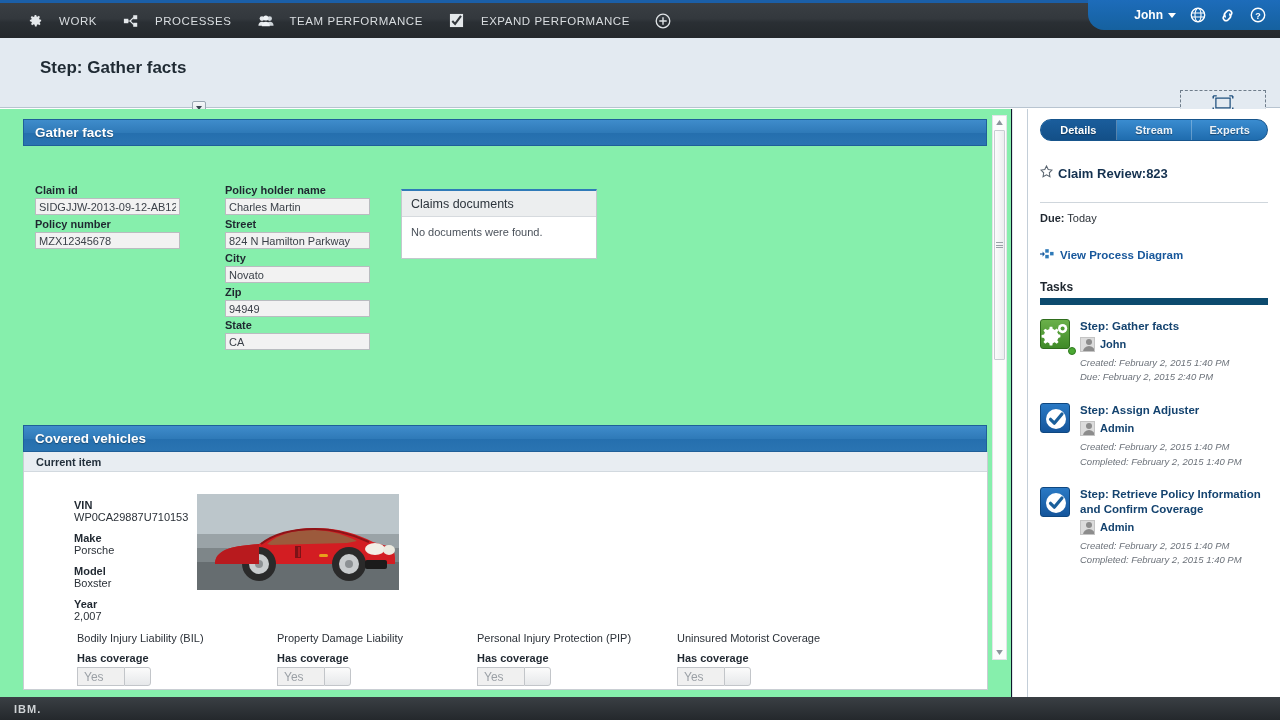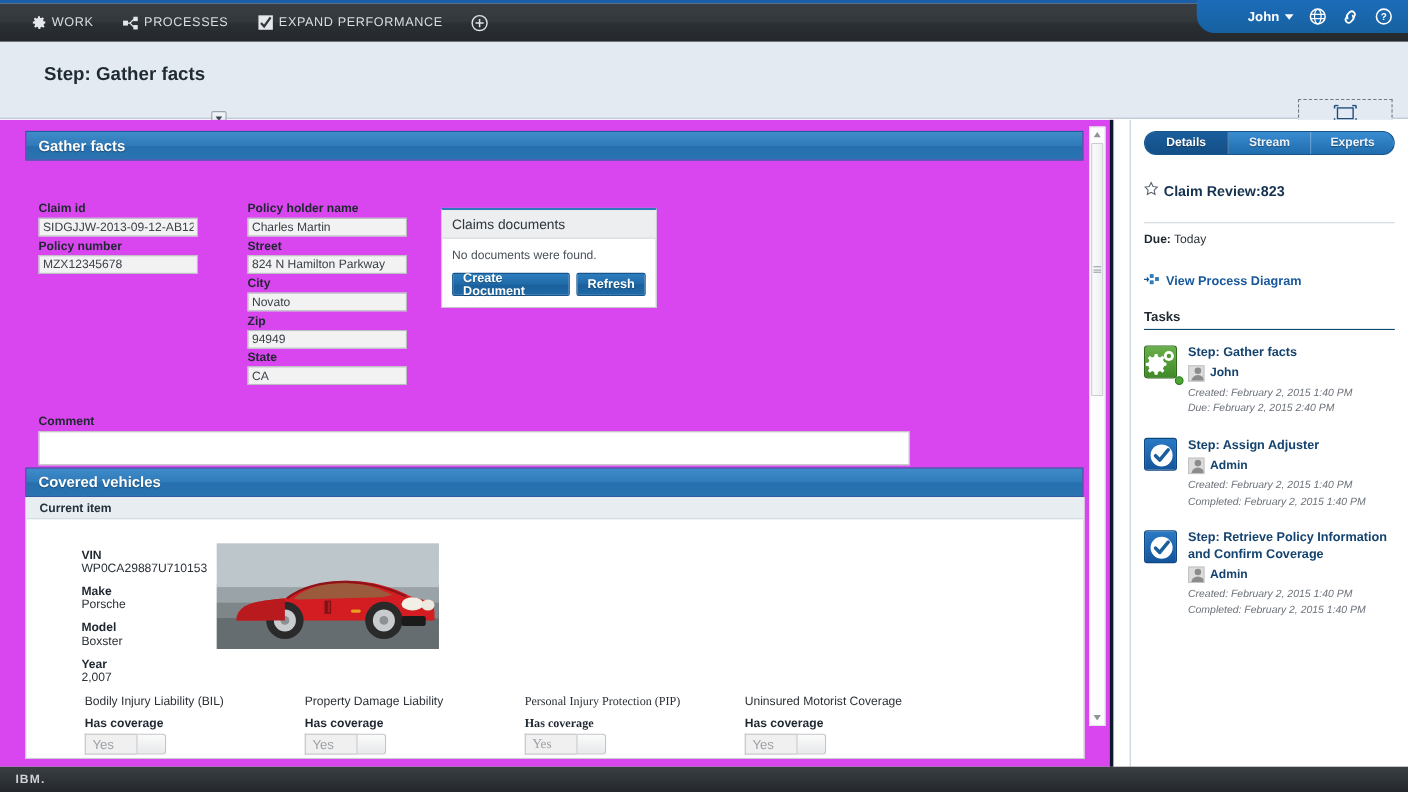--- a/index.html
+++ b/index.html
@@ -14,21 +14,21 @@
 
   
   .topnav {
     position: absolute; top: 0; left: 0; width: 1280px; height: 38px;
     background: linear-gradient(to bottom, #3a3f44 0%, #33383d 45%, #2a2f34 55%, #24282c 100%);
     border-top: 3px solid #1b5fa8;
     display: flex; align-items: center;
   }
   .topnav-items { display: flex; align-items: center; height: 100%; padding-left: 14px; }
   .nav-item {
-    display: flex; align-items: center; gap: 4px;
+    display: flex; align-items: center; gap: 16px;
     padding: 0 13px; height: 100%;
     color: #d9dde0; font-size: 11.5px; letter-spacing: .55px;
     cursor: pointer; white-space: nowrap;
   }
   .nav-item .glyph { display: inline-flex; align-items: center; justify-content: center; width: 16px; height: 16px; }
   .nav-plus { padding: 0 12px; }
 
   .topnav-right {
     position: absolute; right: 0; top: -3px; height: 30px;
     display: flex; align-items: center; gap: 13px;
@@ -69,21 +69,21 @@
   }
   .expand-coach .lbl { font-size: 6px; letter-spacing: .4px; color: #3b4a58; }
 
   
   .main-wrap {
     position: absolute; top: 109px; left: 0; width: 1280px; height: 588px;
     background: #fff; display: flex;
   }
   .coach-col {
     position: relative; width: 1012px; height: 588px;
-    background: #d946ef; border-right: 3px solid #0f172a;
+    background: #86efac; border-right: 1px solid #0f172a;
     overflow: hidden;
   }
   .gutter { width: 14px; height: 588px; background: #fff; border-left:1px solid #dfe5ea; }
 
   
   .section-hd {
     margin: 10px 24px 0 23px;
     height: 27px;
     background: linear-gradient(to bottom, #3f8ccb 0%, #2f7ab8 50%, #256fae 51%, #2a74b2 100%);
     border: 1px solid #1f5f99;
@@ -212,21 +212,21 @@
     padding-bottom: 21px; border-bottom: 1px solid #cfd6dc;
   }
   .due-line { margin-top: 9px; font-size: 11px; color:#2b3138; }
   .due-line b { color:#1f2730; }
   .vpd {
     display:flex; align-items:center; gap:6px; margin-top: 24px;
     font-size: 11.5px; color:#17579b; font-weight: bold; cursor:pointer;
   }
   .tasks-hd {
     margin-top: 18px; font-size: 12px; font-weight: bold; color:#1f2730;
-    padding-bottom: 4px; border-bottom: 1px solid #0c4a6e;
+    padding-bottom: 4px; border-bottom: 7px solid #0c4a6e;
   }
   .task { display:flex; gap:10px; margin-top: 14px; }
   .task-ico { width:30px; height:30px; border-radius:3px; flex:0 0 30px; position:relative; }
   .task-ico.green { background: linear-gradient(to bottom,#6ab04a,#3f8a28); border:1px solid #2f6d1d; }
   .task-ico.blue  { background: linear-gradient(to bottom,#2a79c4,#14559b); border:1px solid #0f4780; }
   .task-main { flex:1; }
   .task-title { font-size: 11.5px; font-weight:bold; color:#14436f; line-height:1.28; cursor:pointer; }
   .task-user { display:flex; align-items:center; gap:5px; margin-top: 3px; }
   .avatar { width:15px;height:15px;background:#dcdcdc;border:1px solid #c4c4c4;position:relative;overflow:hidden;flex:0 0 15px; }
   .avatar::before { content:""; position:absolute; left:4.5px; top:1.5px; width:6px;height:6px;border-radius:50%;background:#8c8c8c; }
@@ -267,20 +267,33 @@
           <svg width="16" height="14" viewBox="0 0 18 14">
             <path stroke="#e4e8eb" stroke-width="1.3" fill="none" d="M4 7h4M8 7l4-4M8 7l4 4"></path>
             <rect x="1" y="4.5" width="5" height="5" fill="#e4e8eb"></rect>
             <rect x="11.5" y="0.5" width="4.5" height="4.5" fill="#e4e8eb"></rect>
             <rect x="11.5" y="9" width="4.5" height="4.5" fill="#e4e8eb"></rect>
           </svg>
         </span>
         <span>PROCESSES</span>
       </div>
 
+      <div class="nav-item">
+        <span class="glyph">
+          <svg width="17" height="14" viewBox="0 0 20 14">
+            <circle cx="5" cy="4" r="3" fill="#e4e8eb"></circle>
+              <circle cx="14.5" cy="4" r="3" fill="#cfd5da"></circle>
+            <circle cx="9.8" cy="3.2" r="3.2" fill="#eef2f5"></circle>
+            <path fill="#e4e8eb" d="M0.5 13c0-3 2-5 4.5-5s4.5 2 4.5 5z"></path>
+            <path fill="#cfd5da" d="M10.5 13c0-3 2-5 4.5-5s4.5 2 4.5 5z"></path>
+            <path fill="#eef2f5" d="M4.8 13.5c0-3.3 2.2-5.5 5-5.5s5 2.2 5 5.5z"></path>
+          </svg>
+        </span>
+        <span>TEAM PERFORMANCE</span>
+      </div>
 
       <div class="nav-item">
         <span class="glyph">
           <svg width="15" height="15" viewBox="0 0 16 16">
             <rect x="1" y="1" width="14" height="14" fill="#e4e8eb"></rect>
             <path d="M3.5 8.5l3 3.2L12.8 3" stroke="#33383d" stroke-width="2.2" fill="none"></path>
           </svg>
         </span>
         <span>EXPAND PERFORMANCE</span>
       </div>
@@ -374,31 +387,23 @@
         </div>
         <div class="fld" style="left:202px; top:173px;">
           <label>State</label>
           <input type="text" value="CA" style="">
         </div>
 
         <div class="claims-doc">
           <div class="cd-hd">Claims documents</div>
           <div class="cd-body">
             <div class="cd-msg">No documents were found.</div>
-            <div class="btn-row">
-              <div class="btn-blue">Create Document</div>
-              <div class="btn-blue">Refresh</div>
-            </div>
           </div>
         </div>
 
-        <div class="comment-block">
-          <label>Comment</label>
-          <textarea style=""></textarea>
-        </div>
       </div>
 
       <div class="section-hd" style="margin-top:4px;">
         <span>Covered vehicles</span>
       </div>
 
       <div class="cv-panel">
         <div class="cv-curhd">Current item</div>
         <div class="cv-body">
 
@@ -448,21 +453,21 @@
               </div>
             </div>
             <div class="cov-item" style="left:253px;">
               <div class="title">Property Damage Liability</div>
               <div class="sub">Has coverage</div>
               <div class="yesbox">
                 <div class="val">Yes</div>
                 <div class="btn"></div>
               </div>
             </div>
-            <div class="cov-item" style="left:453px;font-family:Liberation Serif, serif;">
+            <div class="cov-item" style="left:453px;">
               <div class="title">Personal Injury Protection (PIP)</div>
               <div class="sub">Has coverage</div>
               <div class="yesbox">
                 <div class="val">Yes</div>
                 <div class="btn"></div>
               </div>
             </div>
             <div class="cov-item" style="left:653px;">
               <div class="title">Uninsured Motorist Coverage</div>
               <div class="sub">Has coverage</div>

